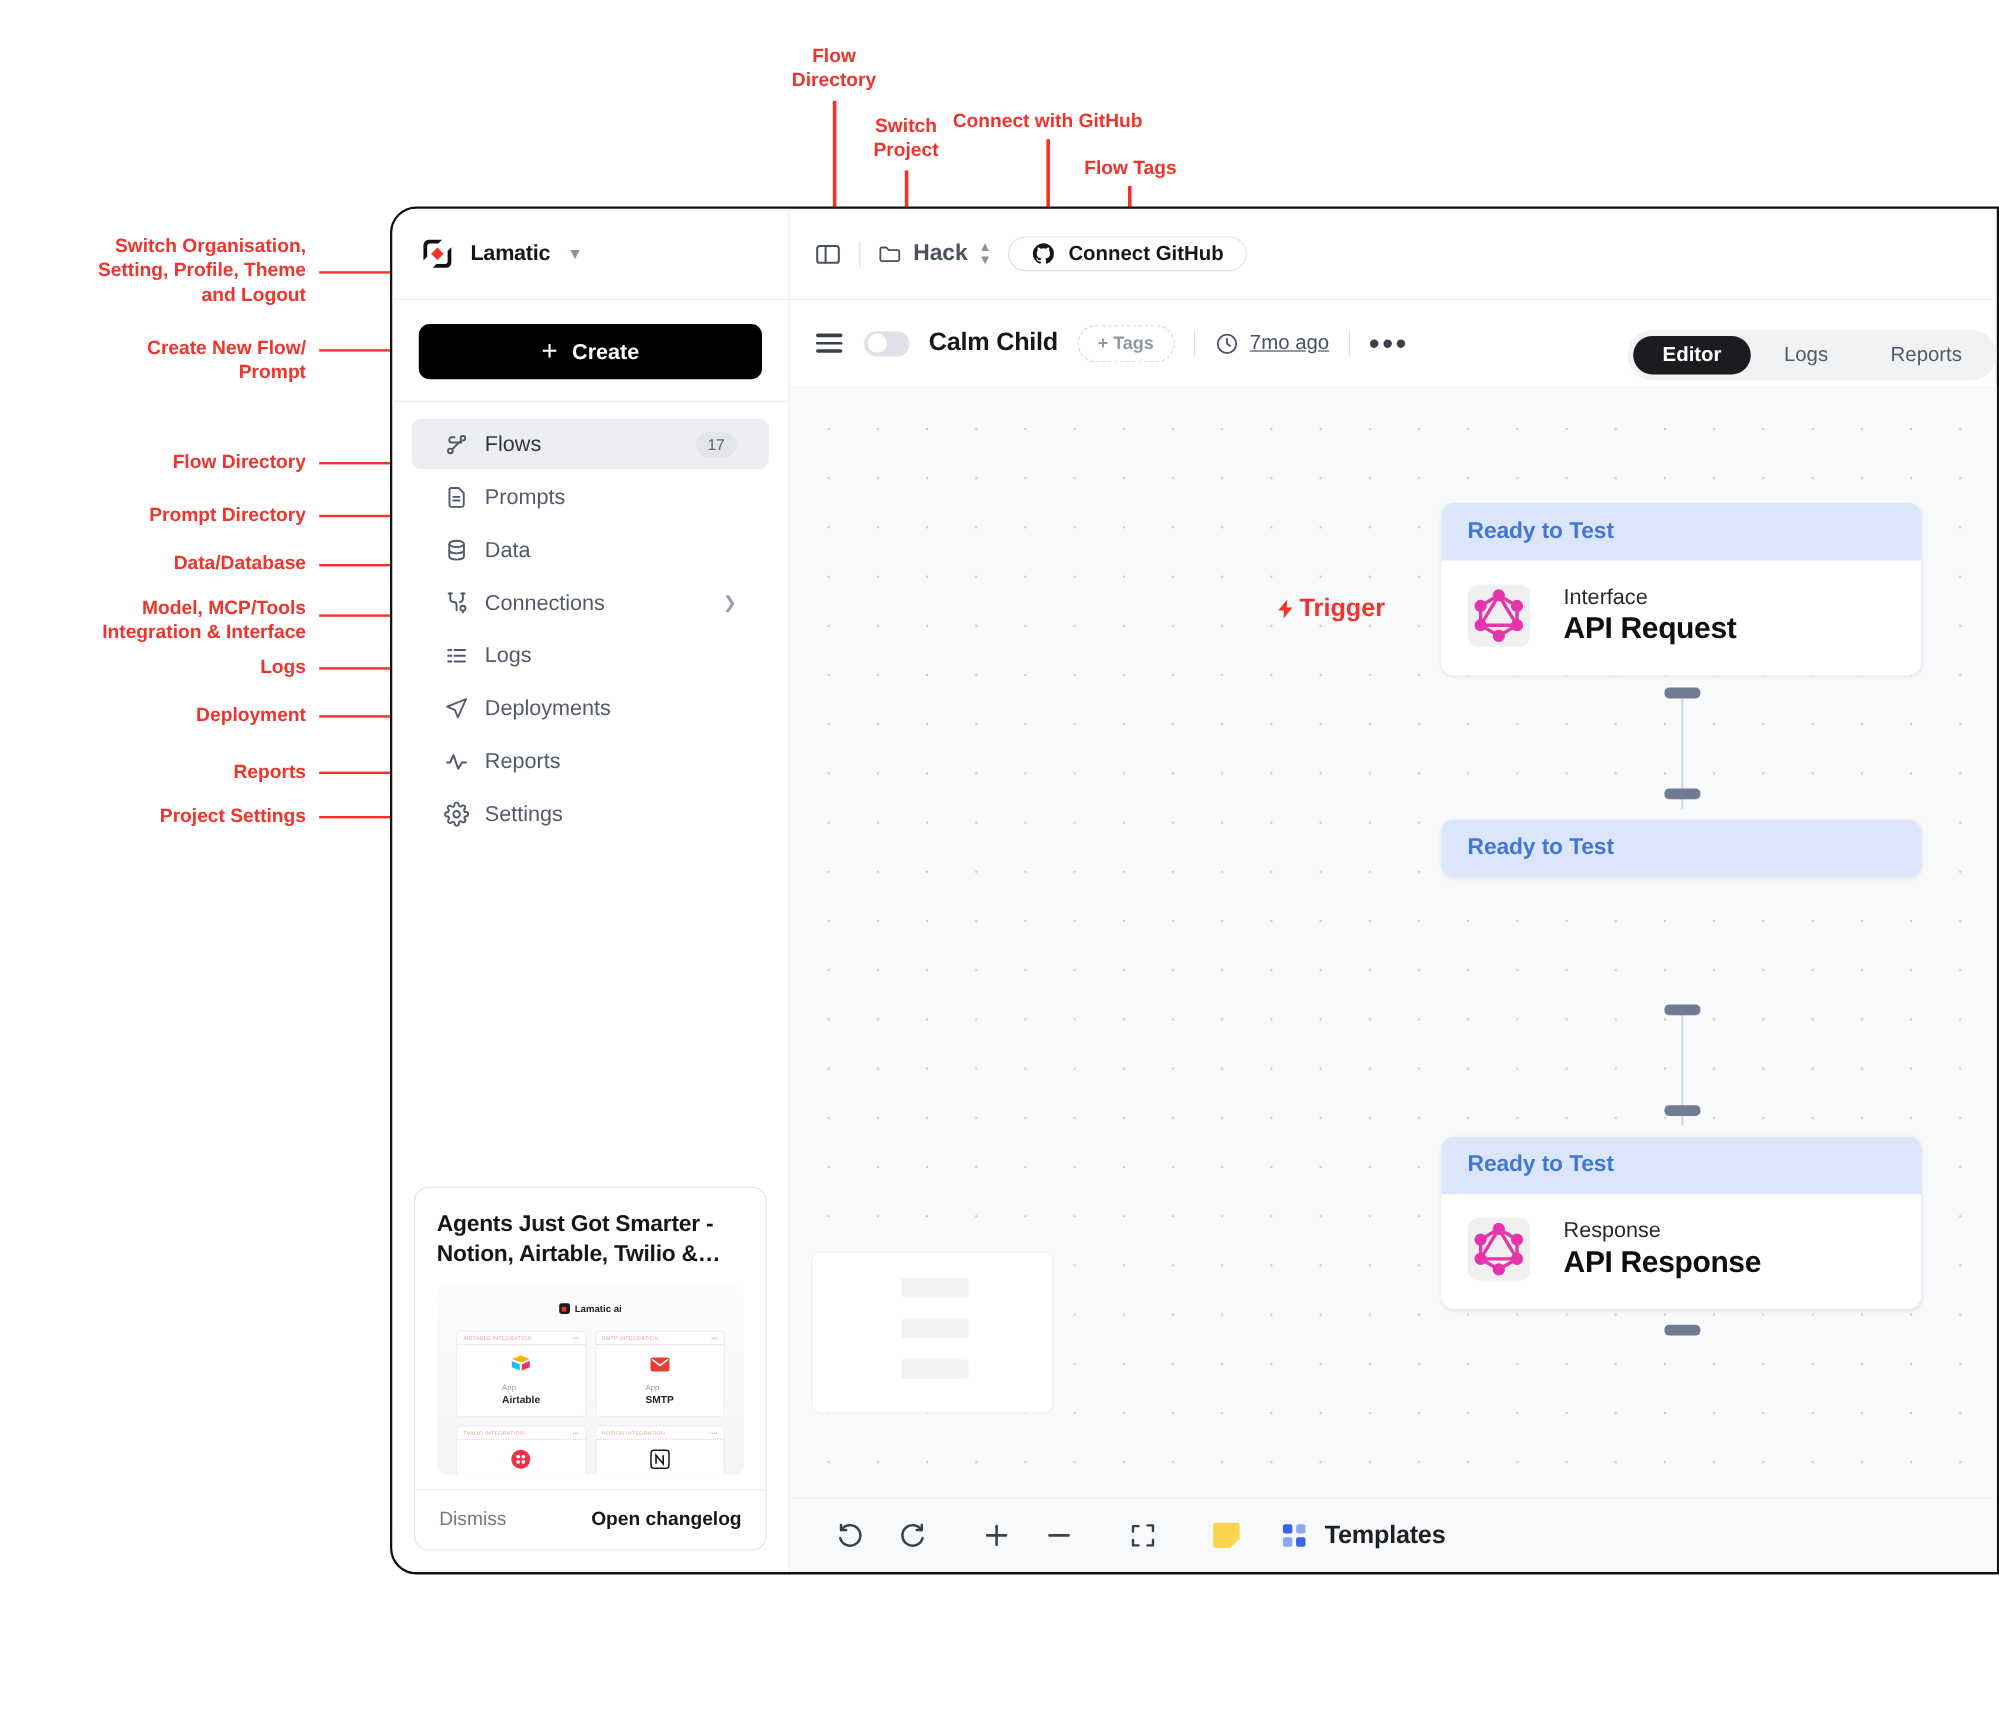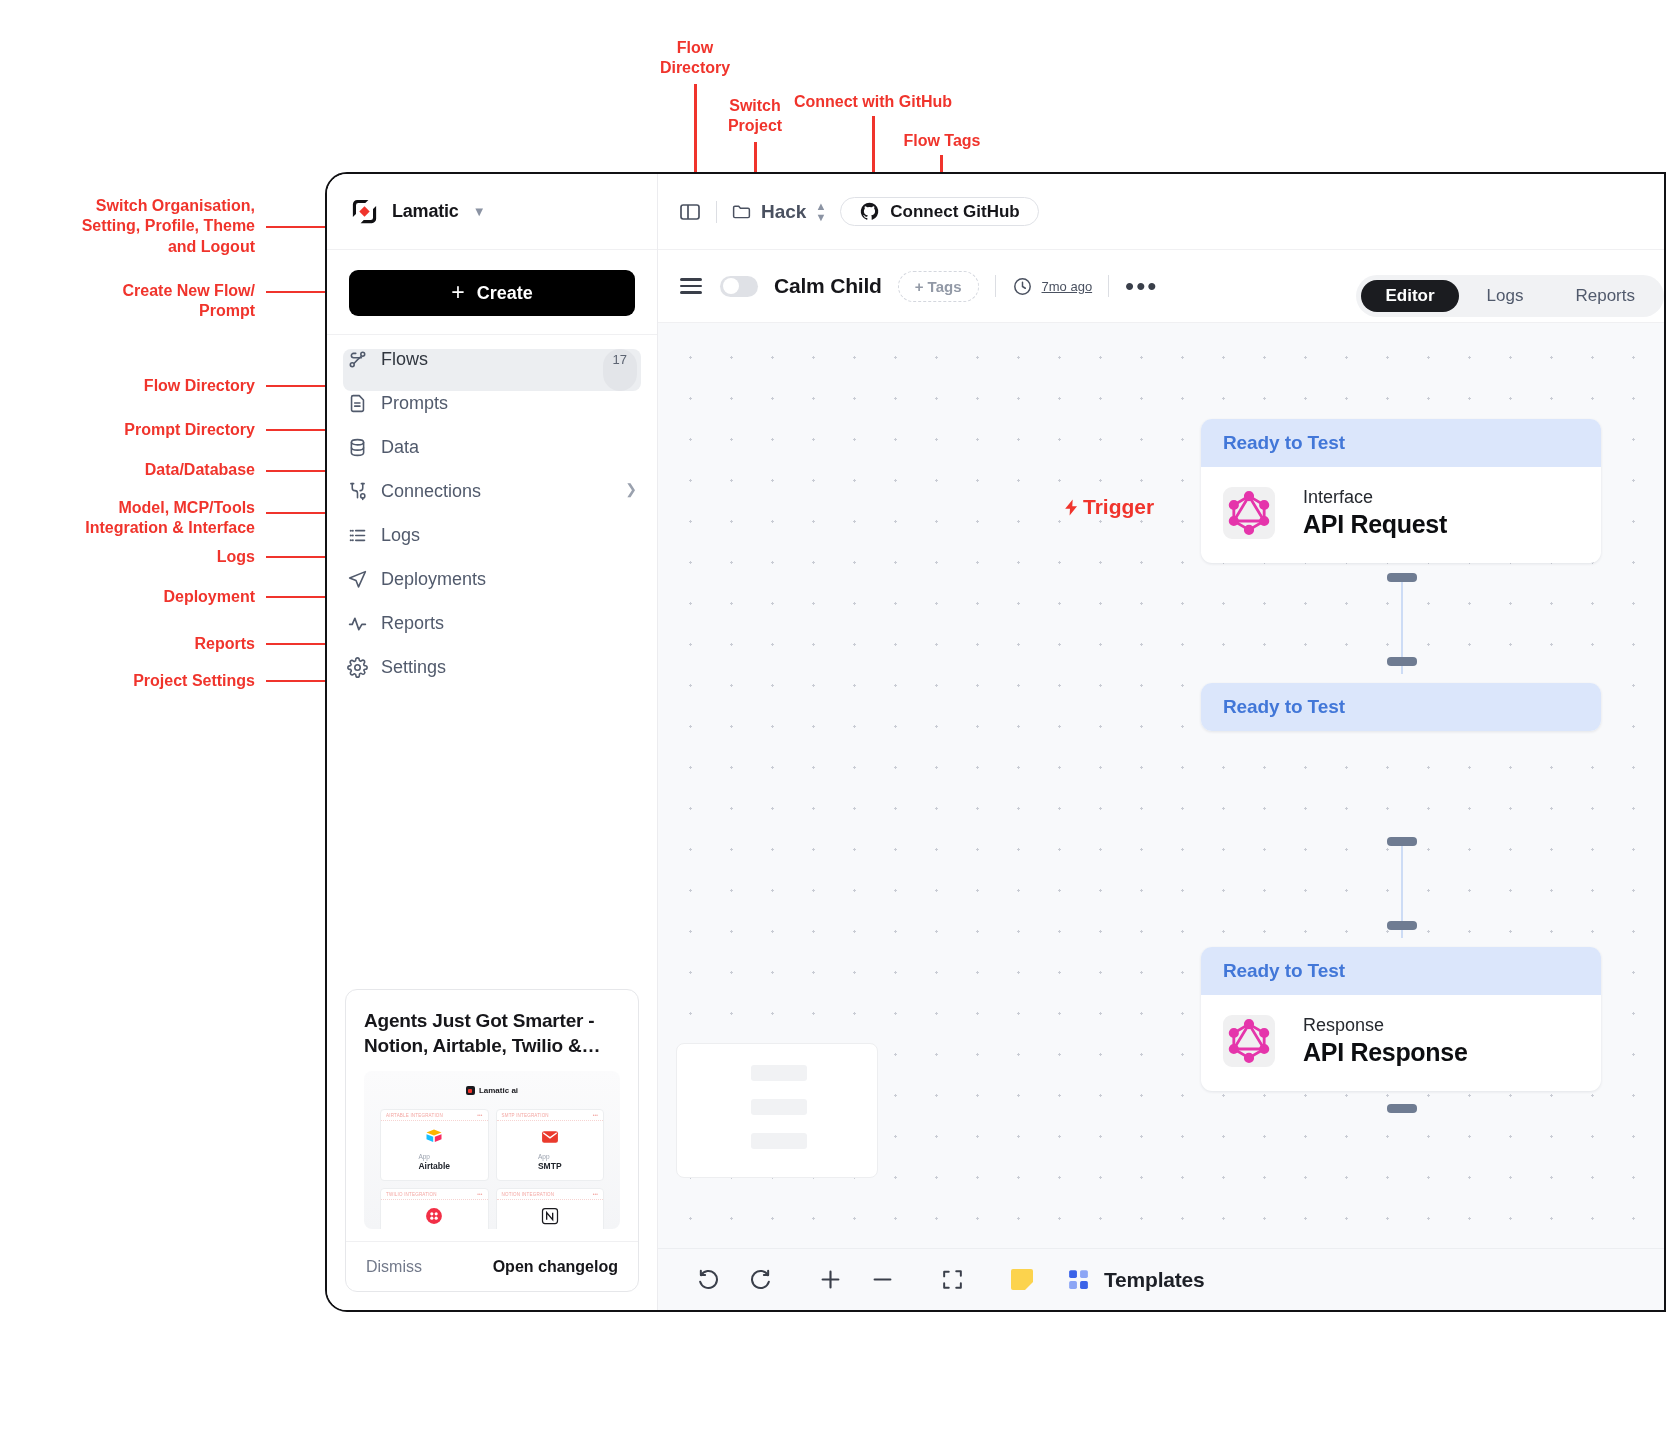--- a/index.html
+++ b/index.html
@@ -73,22 +73,22 @@
   .create-btn {
     width: 100%; height: 46px; background: #000000; color: #fff;
     border: none; border-radius: 9px; font-size: 18px; font-weight: 700;
     display: flex; align-items: center; justify-content: center; gap: 12px;
     cursor: pointer; font-family: inherit;
   }
   .plus-ico { font-size: 23px; font-weight: 400; line-height: 1; margin-top: -2px; }
 
   .nav { padding: 14px 16px 0; display: flex; flex-direction: column; gap: 2px; }
   .nav-item {
-    display: flex; gap: 13px;
-    height: 42px; padding: 0 4px; border-radius: 8px;
+    display: flex; align-items: center; gap: 13px;
+    height: 42px; padding: 0 27px; border-radius: 8px;
     color: #515a6c; font-size: 18px; cursor: pointer;
     position: relative;
   }
   .nav-item.active { background: #eceef1; color: #30363f; }
   .nav-ico { width: 21px; height: 21px; flex: none; display: block; }
   .nav-label { flex: 1; }
   .nav-badge {
     background: #e3e5e9; color: #5d6472; font-size: 13px;
     border-radius: 20px; padding: 3px 10px; font-weight: 500;
   }
@@ -177,21 +177,21 @@
     content:""; position: absolute; top: 2.5px; left: 3px;
     width: 16px; height: 16px; border-radius: 50%; background: #fff;
   }
   .flow-name { font-size: 21px; font-weight: 700; color: #16161a; letter-spacing: -0.2px; }
   .tags-btn {
     border: 1.5px dashed #d4d7de; border-radius: 16px; padding: 6px 16px;
     color: #9299a6; font-size: 15px; font-weight: 600; cursor: pointer; background: #fff;
     font-family: inherit;
   }
   .time { display:flex; align-items:center; gap:9px; color:#4a5160; cursor:pointer; }
-  .time-txt { font-size: 13px; text-decoration: underline; }
+  .time-txt { font-size: 17px; text-decoration: underline; }
   .dots { color:#3a3f4a; font-size: 26px; letter-spacing: 2px; cursor:pointer; line-height:1; }
 
   .tabs {
     position: absolute; right: 0px; top: 101px;
     display: flex; align-items: center; gap: 4px;
     background: #f1f2f4; border-radius: 24px; padding: 5px;
     z-index: 5;
   }
   .tab {
     padding: 6px 24px; border-radius: 20px; font-size: 17px;

